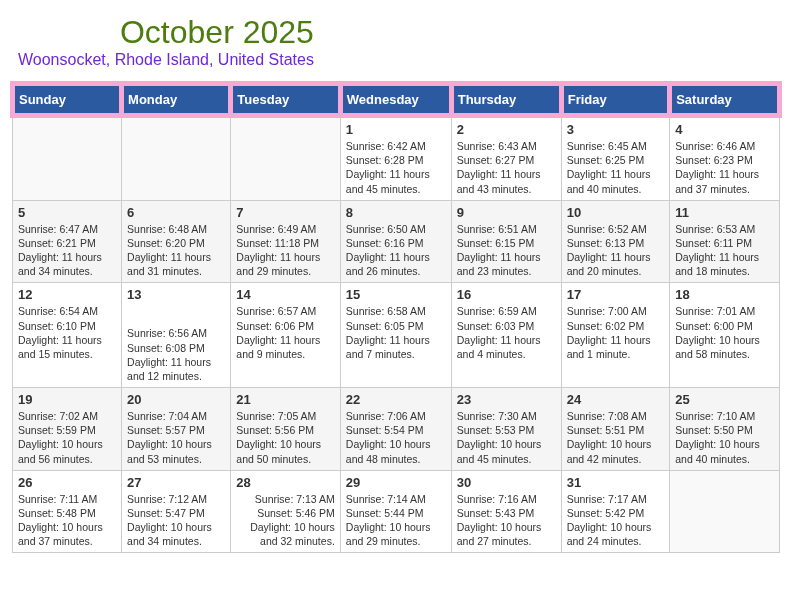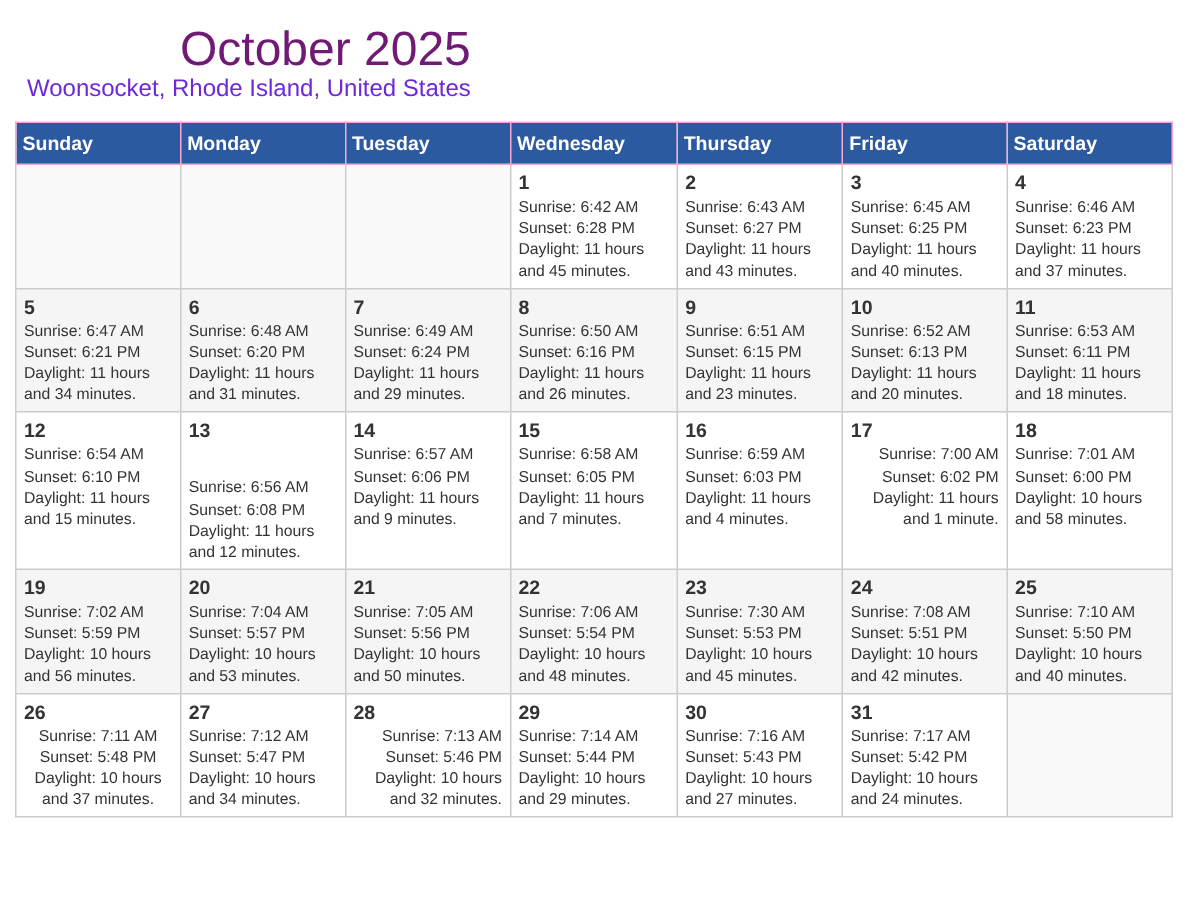--- a/index.html
+++ b/index.html
@@ -34,39 +34,39 @@
       width: 28px;
       height: 28px;
       margin-right: 2px;
     }
     .title-block {
       text-align: right;
     }
     .month-title {
       font-size: 32px;
       font-weight: normal;
-      color: #701a75;
+      color: #4d7c0f;
     }
     .location-title {
       font-size: 16px;
       color: #6d28d9;
     }
     .calendar {
       width: 100%;
       border-collapse: collapse;
       border: 1px solid #ccc;
     }
     .calendar th {
       background: #2c5aa0;
       color: #fff;
       font-size: 13px;
       font-weight: bold;
       padding: 6px 4px;
       text-align: left;
-      border: 1px solid #f9a8d4;
+      border: 5px solid #f9a8d4;
     }
     .calendar td {
       border: 1px solid #ccc;
       vertical-align: top;
       padding: 4px 5px;
       font-size: 11px;
       color: #333;
       width: 113px;
       min-height: 80px;
       background: #fff;
@@ -155,21 +155,21 @@
           </td>
           <td>
             <span class="day-num">6</span>
             <div class="day-info" style="white-space: pre-line;">Sunrise: 6:48 AM
 Sunset: 6:20 PM
 Daylight: 11 hours and 31 minutes.</div>
           </td>
           <td>
             <span class="day-num">7</span>
             <div class="day-info" style="white-space: pre-line;">Sunrise: 6:49 AM
-Sunset: 6:24 PM
+Sunset: 11:18 PM
 Daylight: 11 hours and 29 minutes.</div>
           </td>
           <td>
             <span class="day-num">8</span>
             <div class="day-info" style="white-space: pre-line;">Sunrise: 6:50 AM
 Sunset: 6:16 PM
 Daylight: 11 hours and 26 minutes.</div>
           </td>
           <td>
             <span class="day-num">9</span>
@@ -216,21 +216,21 @@
 Daylight: 11 hours and 7 minutes.</div>
           </td>
           <td>
             <span class="day-num">16</span>
             <div class="day-info" style="white-space: pre-line;">Sunrise: 6:59 AM
 Sunset: 6:03 PM
 Daylight: 11 hours and 4 minutes.</div>
           </td>
           <td>
             <span class="day-num">17</span>
-            <div class="day-info" style="white-space: pre-line; text-align: right;">Sunrise: 7:00 AM
+            <div class="day-info" style="white-space: pre-line;">Sunrise: 7:00 AM
 Sunset: 6:02 PM
 Daylight: 11 hours and 1 minute.</div>
           </td>
           <td>
             <span class="day-num">18</span>
             <div class="day-info" style="white-space: pre-line;">Sunrise: 7:01 AM
 Sunset: 6:00 PM
 Daylight: 10 hours and 58 minutes.</div>
           </td>
         </tr>
@@ -274,21 +274,21 @@
           <td>
             <span class="day-num">25</span>
             <div class="day-info" style="white-space: pre-line;">Sunrise: 7:10 AM
 Sunset: 5:50 PM
 Daylight: 10 hours and 40 minutes.</div>
           </td>
         </tr>
         <tr>
           <td>
             <span class="day-num">26</span>
-            <div class="day-info" style="white-space: pre-line; text-align: center;">Sunrise: 7:11 AM
+            <div class="day-info" style="white-space: pre-line;">Sunrise: 7:11 AM
 Sunset: 5:48 PM
 Daylight: 10 hours and 37 minutes.</div>
           </td>
           <td>
             <span class="day-num">27</span>
             <div class="day-info" style="white-space: pre-line;">Sunrise: 7:12 AM
 Sunset: 5:47 PM
 Daylight: 10 hours and 34 minutes.</div>
           </td>
           <td>

